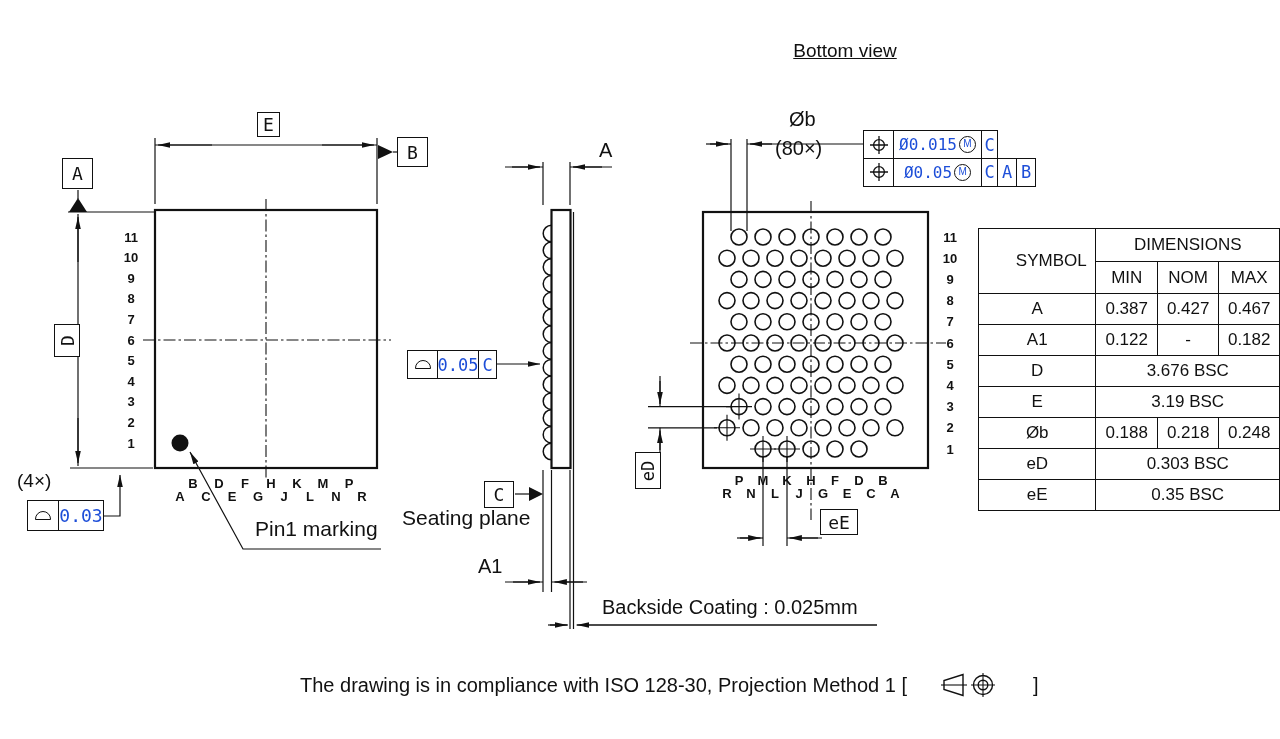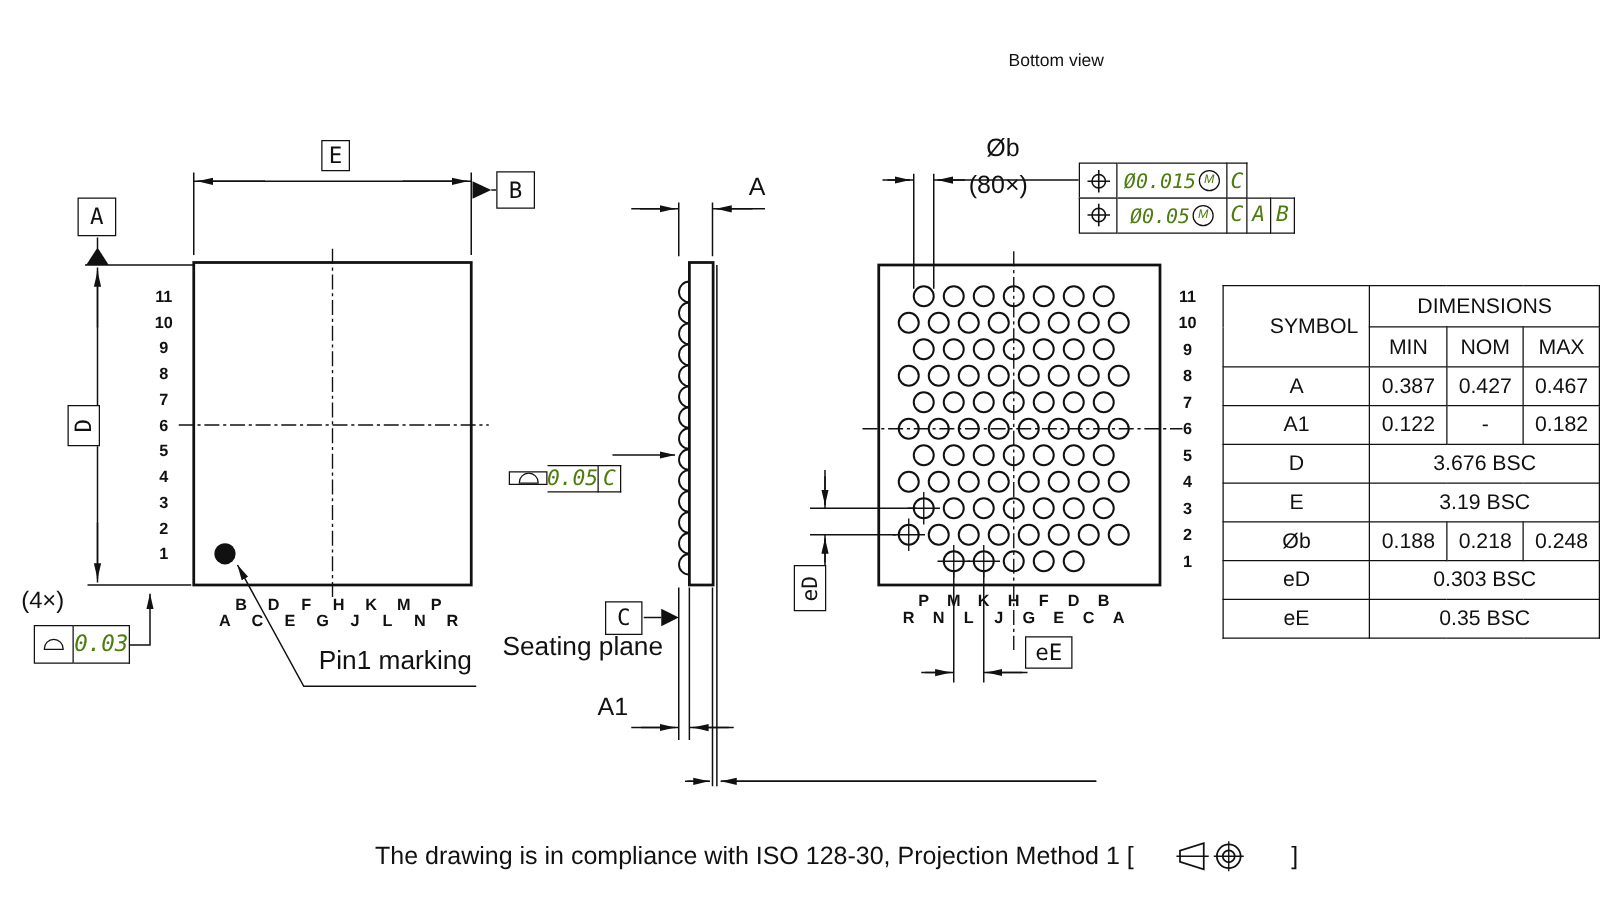--- a/index.html
+++ b/index.html
@@ -5,21 +5,21 @@
   html,body{margin:0;padding:0;background:#fff;}
   #stage{position:relative;width:1280px;height:739px;background:#ffffff;overflow:hidden;
          font-family:"Liberation Sans", sans-serif;color:#111;}
   #draw{position:absolute;left:0;top:0;}
   .lbl{position:absolute;color:#111;font-family:"Liberation Sans", sans-serif;white-space:nowrap;}
   .dbox{position:absolute;border:1.6px solid #111;display:flex;align-items:center;justify-content:center;
         font-family:"DejaVu Sans Mono", monospace;color:#111;background:#fff;box-sizing:border-box;}
   .rot{transform:rotate(-90deg);}
   .fcf{position:absolute;display:flex;background:#fff;}
   .fcf .cell{border:1.5px solid #111;border-left:none;display:flex;align-items:center;justify-content:center;
-        font-family:"DejaVu Sans Mono", monospace;font-size:17px;color:#4d7c0f;box-sizing:border-box;gap:2px;font-style:italic;}
+        font-family:"DejaVu Sans Mono", monospace;font-size:17px;color:#1d4ed8;box-sizing:border-box;gap:2px;}
   .fcf .cell:first-child{border-left:1.5px solid #111;}
   .halfdisc{display:inline-block;width:16px;height:9px;border:1.5px solid #111;
         border-radius:9px 9px 0 0;box-sizing:border-box;}
   .mcirc{display:inline-block;width:15px;height:15px;border:1.3px solid #111;border-radius:50%;
         font-size:10px;line-height:13px;text-align:center;font-family:"Liberation Sans",sans-serif;}
   #dimtable{position:absolute;left:978px;top:228px;border-collapse:collapse;table-layout:fixed;}
   #dimtable td{border:1.6px solid #111;text-align:center;font-size:17px;color:#111;
         font-family:"Liberation Sans",sans-serif;padding:0;background:#fff;}
 </style>
 </head>
@@ -290,21 +290,21 @@
         <text x="799" y="498" text-anchor="middle" font-size="13" font-weight="bold" fill="#111" font-family="Liberation Sans, sans-serif">J</text>
         <text x="787" y="485" text-anchor="middle" font-size="13" font-weight="bold" fill="#111" font-family="Liberation Sans, sans-serif">K</text>
         <text x="775" y="498" text-anchor="middle" font-size="13" font-weight="bold" fill="#111" font-family="Liberation Sans, sans-serif">L</text>
         <text x="763" y="485" text-anchor="middle" font-size="13" font-weight="bold" fill="#111" font-family="Liberation Sans, sans-serif">M</text>
         <text x="751" y="498" text-anchor="middle" font-size="13" font-weight="bold" fill="#111" font-family="Liberation Sans, sans-serif">N</text>
         <text x="739" y="485" text-anchor="middle" font-size="13" font-weight="bold" fill="#111" font-family="Liberation Sans, sans-serif">P</text>
         <text x="727" y="498" text-anchor="middle" font-size="13" font-weight="bold" fill="#111" font-family="Liberation Sans, sans-serif">R</text>
       </g>
 </svg>
 
-  <div class="lbl" style="left:845px;top:40px;transform:translateX(-50%);font-size:14px;">Bottom view</div>
+  <div class="lbl" style="left:845px;top:40px;transform:translateX(-50%);font-size:19px;text-decoration:underline;">Bottom view</div>
 
   <div class="lbl">
     <div class="dbox" style="left:257px;top:112px;width:23px;height:25px;font-size:18px;">
       <span>E</span>
       </div>
     <div class="dbox" style="left:397px;top:137px;width:31px;height:30px;font-size:18px;">
       <span>B</span>
       </div>
     <div class="dbox" style="left:62px;top:158px;width:31px;height:31px;font-size:18px;">
       <span>A</span>
@@ -323,30 +323,31 @@
       </div>
   </div>
 
   <div class="lbl" style="left:599px;top:139px;font-size:20px;">A</div>
   <div class="lbl" style="left:478px;top:555px;font-size:20px;">A1</div>
   <div class="lbl" style="left:789px;top:108px;font-size:20px;">Øb</div>
   <div class="lbl" style="left:775px;top:137px;font-size:20px;">(80×)</div>
   <div class="lbl" style="left:17px;top:470px;font-size:19px;">(4×)</div>
   <div class="lbl" style="left:255px;top:517px;font-size:21px;">Pin1 marking</div>
   <div class="lbl" style="left:402px;top:506px;font-size:21px;">Seating plane</div>
+  <div class="lbl" style="left:602px;top:596px;font-size:20px;">Backside Coating : 0.025mm</div>
 
   <div class="fcf" style="left:27px;top:500px;height:31px;">
     <div class="cell" style="width:32px;">
         <span class="halfdisc"></span>
       </div>
     <div class="cell" style="width:45px;font-size:18px;align-items:center;">
         <span>0.03</span>
       </div>
   </div>
-  <div class="fcf" style="left:407px;top:368px;height:29px;align-items:center;">
+  <div class="fcf" style="left:407px;top:350px;height:29px;">
     <div class="cell" style="width:31px;">
         <span class="halfdisc"></span>
       </div>
     <div class="cell" style="width:41px;">
         <span>0.05</span>
       </div>
     <div class="cell" style="width:18px;">
         <span>C</span>
       </div>
   </div>

